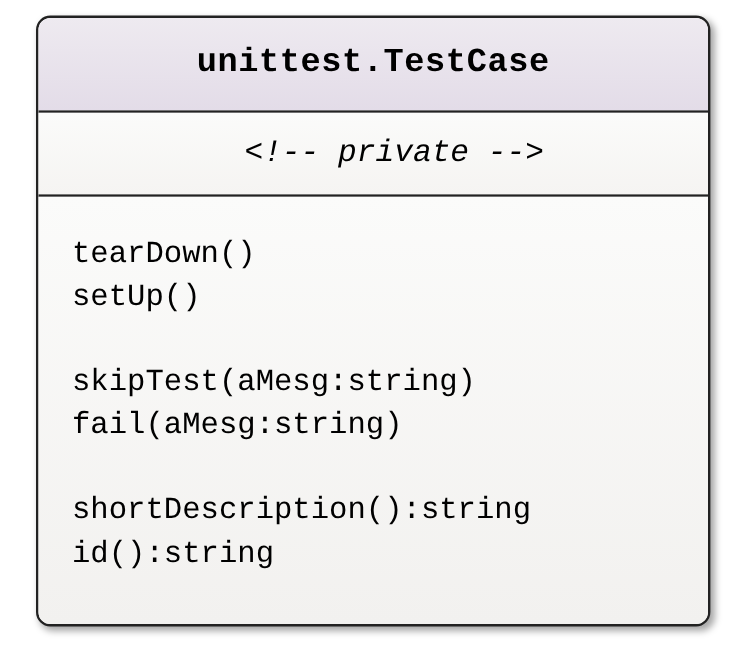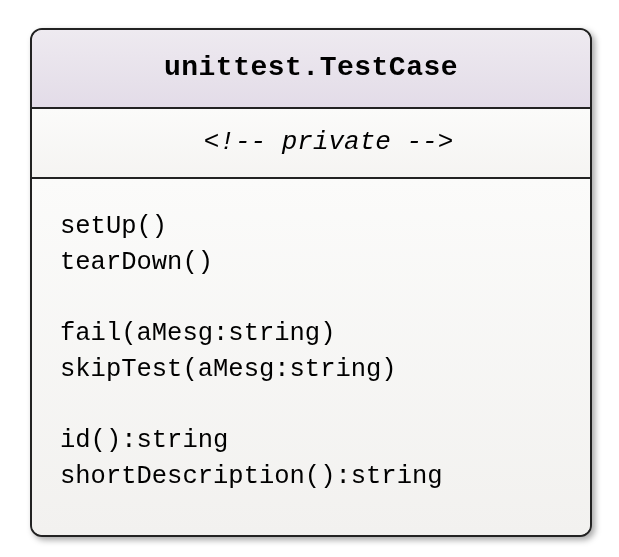--- a/index.html
+++ b/index.html
@@ -6,21 +6,21 @@
     margin: 0;
     padding: 0;
     width: 619px;
     height: 557px;
     background: #ffffff;
     font-family: "Courier New", Courier, monospace;
   }
   .diagram {
     position: absolute;
     left: 30px;
-    top: 28px;
+    top: 13px;
     width: 558px;
     box-shadow: 3px 3px 6px rgba(0,0,0,0.35);
     border-radius: 12px;
     background: #fdfdfc;
     border: 2px solid #222;
     overflow: hidden;
   }
   .header {
     background: linear-gradient(#eeeaf0, #e3dce8);
     border-bottom: 2px solid #222;
@@ -66,23 +66,23 @@
 
   <div class="header">
     <span class="header-text">unittest.TestCase</span>
   </div>
 
   <div class="attrs">
     <span class="attrs-text">&lt;!-- private --&gt;</span>
   </div>
 
   <div class="ops">
+    <div class="op-line">tearDown()</div>
     <div class="op-line">setUp()</div>
-    <div class="op-line">tearDown()</div>
     <div class="op-gap"></div>
+    <div class="op-line">skipTest(aMesg:string)</div>
     <div class="op-line">fail(aMesg:string)</div>
-    <div class="op-line">skipTest(aMesg:string)</div>
     <div class="op-gap"></div>
+    <div class="op-line">shortDescription():string</div>
     <div class="op-line">id():string</div>
-    <div class="op-line">shortDescription():string</div>
   </div>
 
 </div>
 
 </body></html>

